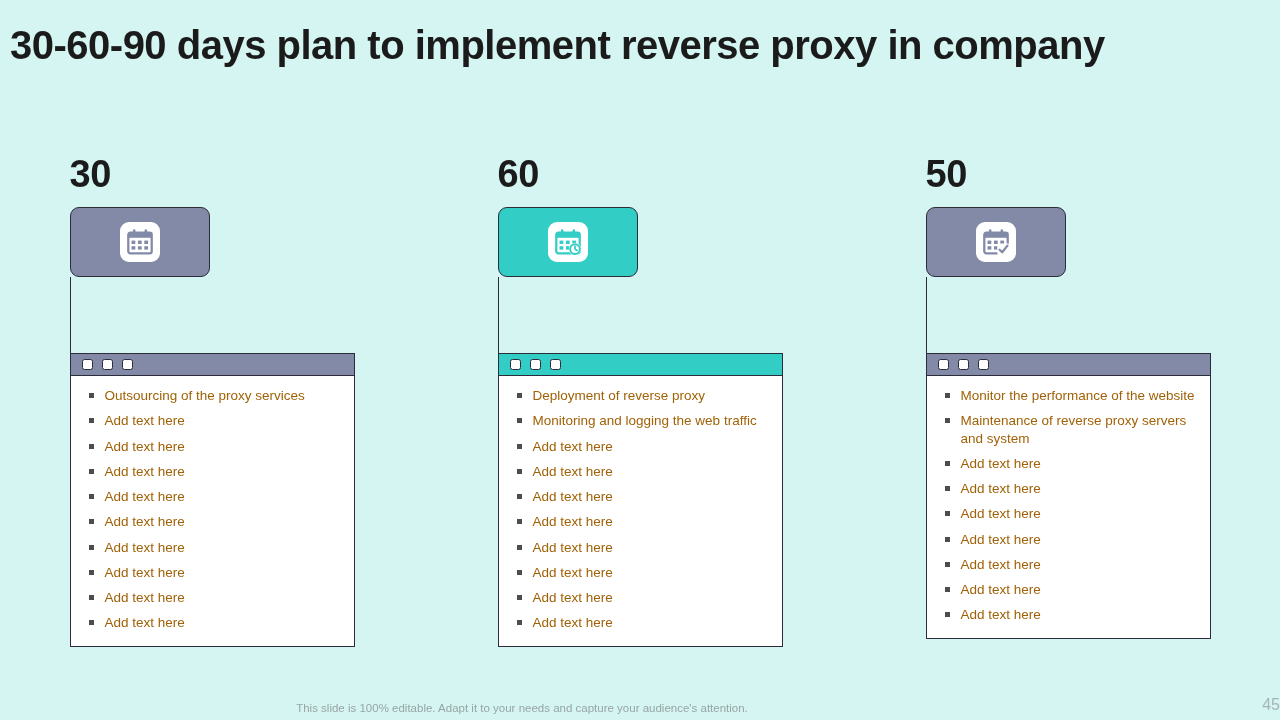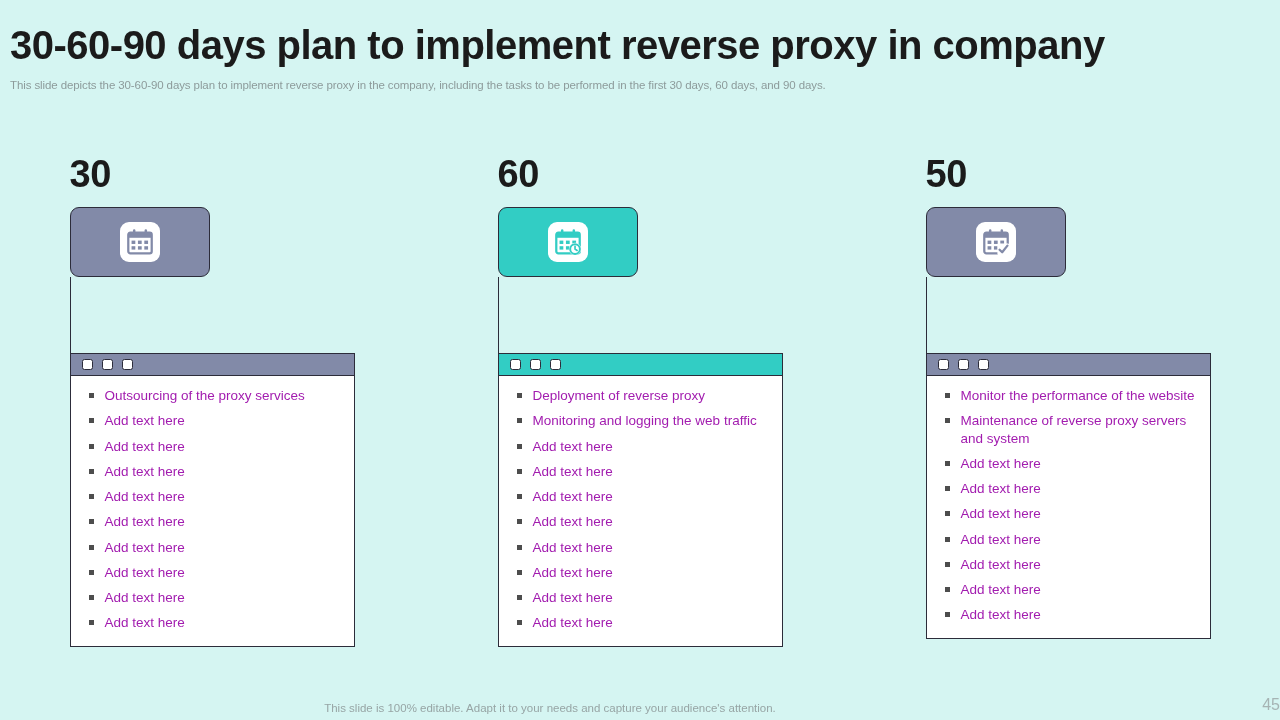--- a/index.html
+++ b/index.html
@@ -133,21 +133,21 @@
   }
   ul.task-list {
     margin: 0;
     padding: 0;
     list-style: none;
   }
   ul.task-list li {
     position: relative;
     padding-left: 20px;
     font-size: 13.5px;
-    color: #a21caf;
+    color: #a16207;
     line-height: 1.28;
     margin-bottom: 8px;
   }
   ul.task-list li:last-child { margin-bottom: 0; }
   ul.task-list li::before {
     content: "";
     position: absolute;
     left: 4px;
     top: 6px;
     width: 5px;
@@ -157,38 +157,36 @@
 
   
   #footer-note {
     position: absolute;
     bottom: 6px;
     left: 0;
     width: 1044px;
     text-align: center;
     font-size: 11.5px;
     color: #97a5a5;
-    padding-left: 28px;
   }
   #page-number {
     position: absolute;
     right: 0;
     bottom: 6px;
     font-size: 16px;
     color: #a6b4b4;
   }
 
   svg { display: block; }
 </style>
 </head>
 <body>
 
 <div id="slide-header">
   <div id="page-title">30-60-90 days plan to implement reverse proxy in company</div>
-  <div id="page-subtitle">This slide depicts the 30-60-90 days plan to implement reverse proxy in the company, including the tasks to be performed in the first 30 days, 60 days, and 90 days.</div>
 </div>
 
 <div id="columns">
     <div class="column">
       <div class="day-number">30</div>
       <div class="icon-banner slate">
         <div class="icon-tile">
           <span>
             <svg width="30" height="30" viewBox="0 0 32 32" aria-hidden="true">
     <rect x="3.5" y="6" width="25" height="22" rx="2.2" fill="none" stroke="#828aa8" stroke-width="2.4"></rect>

